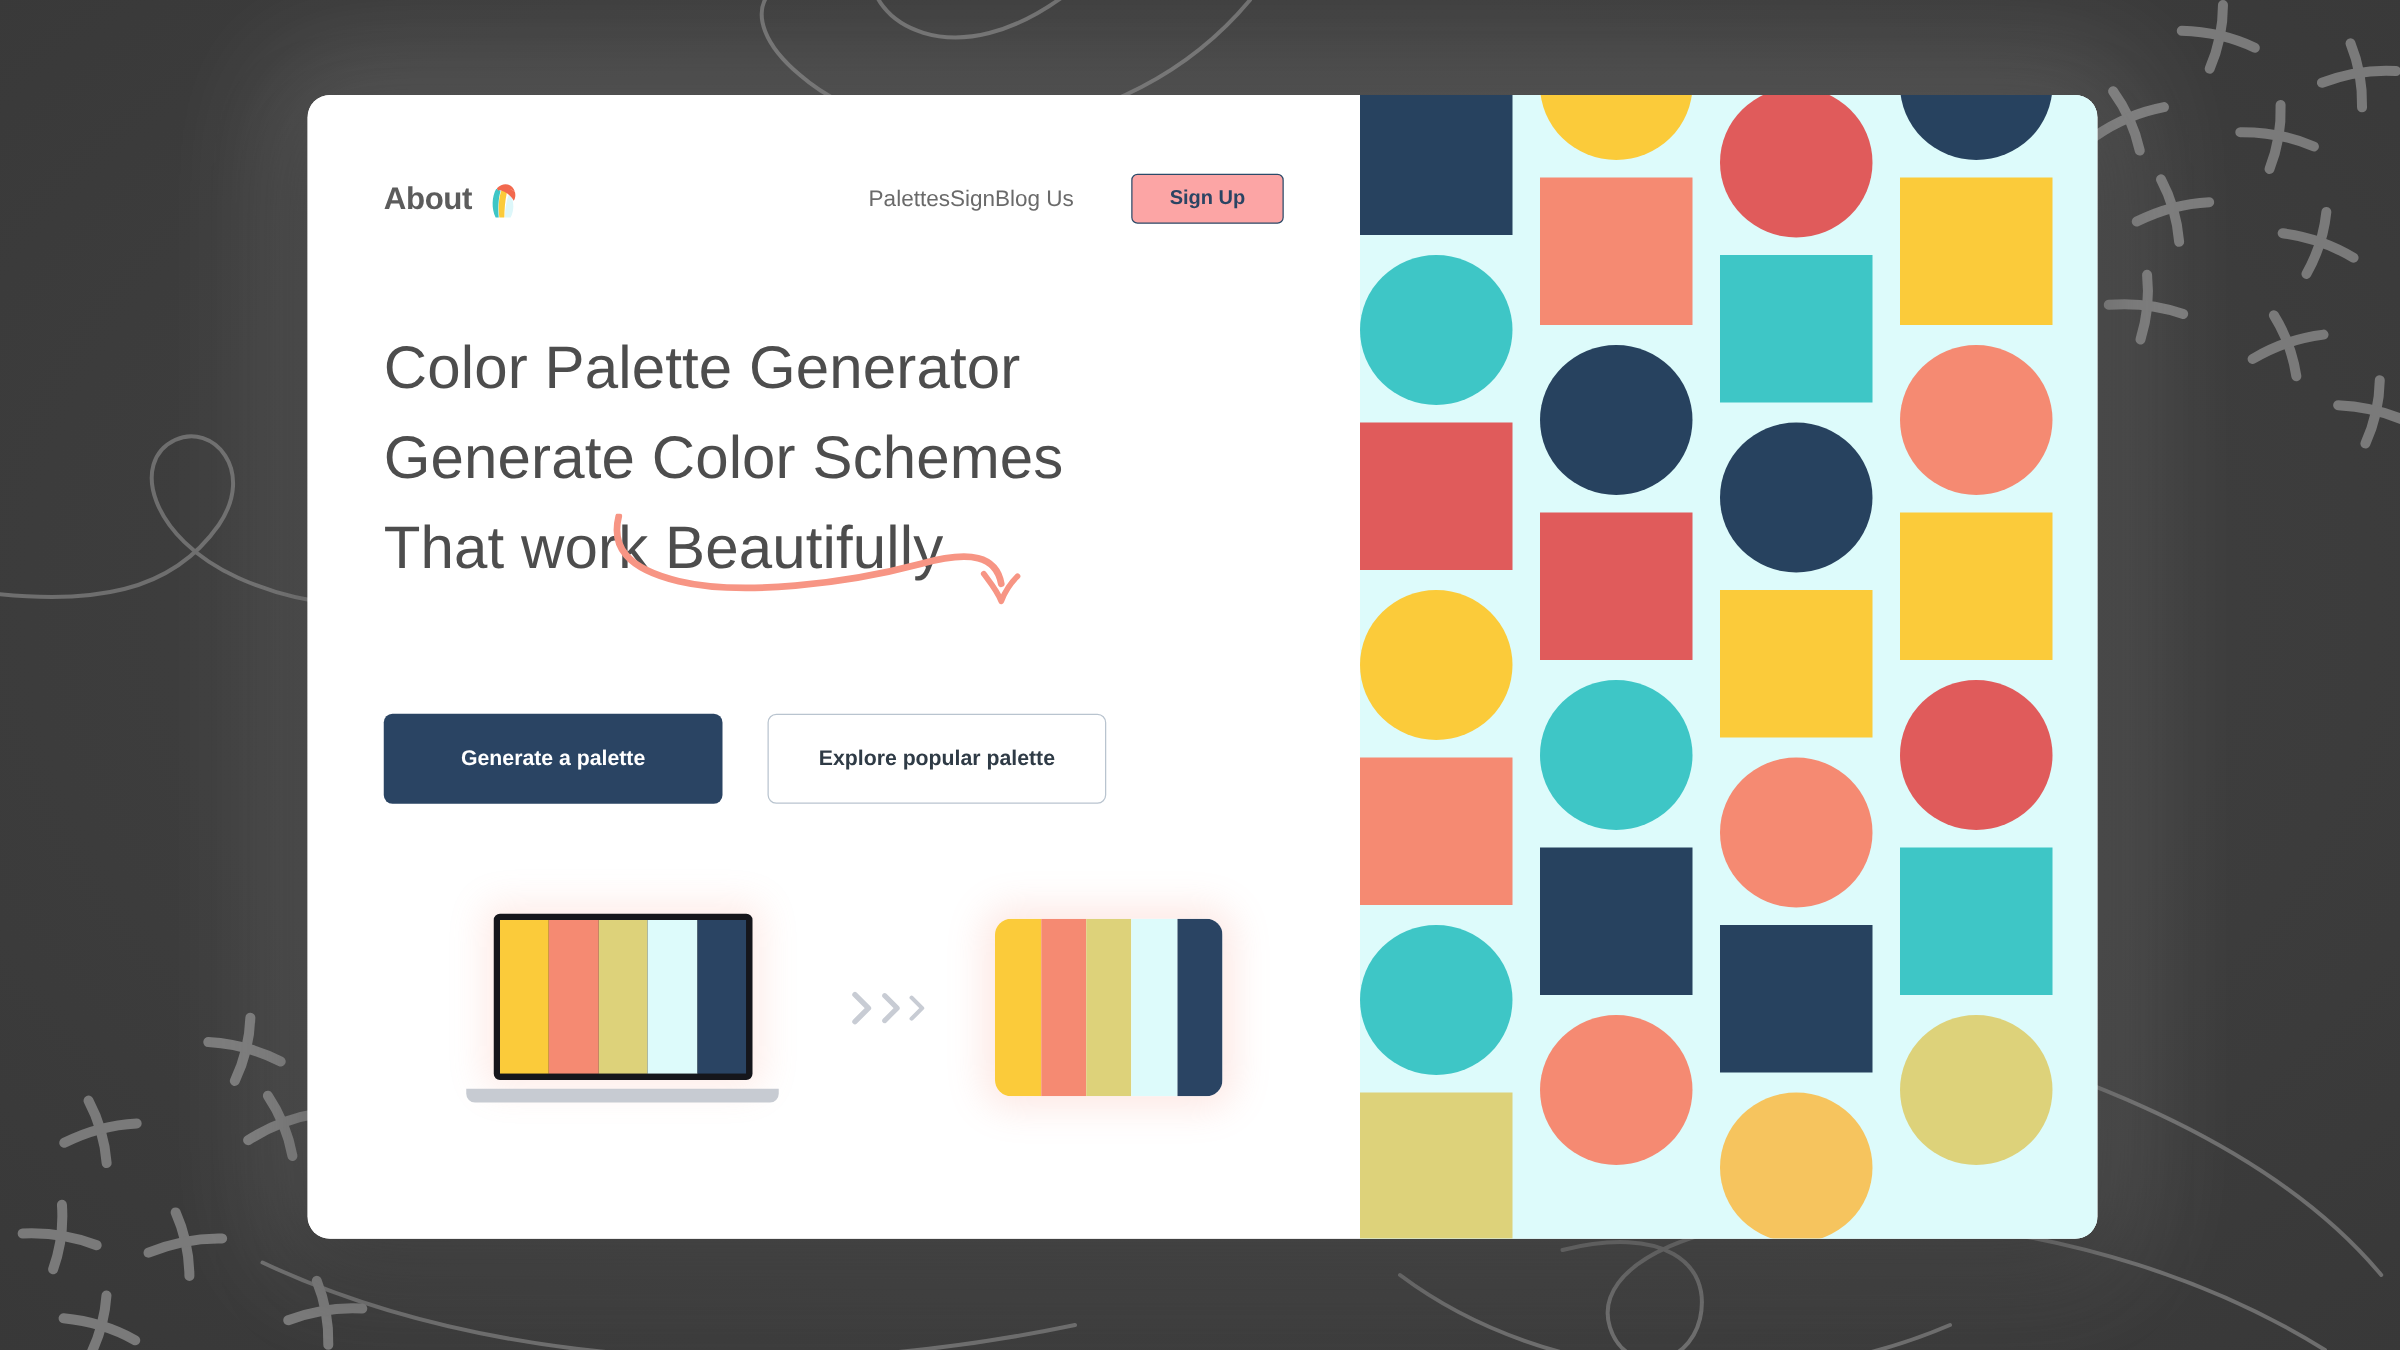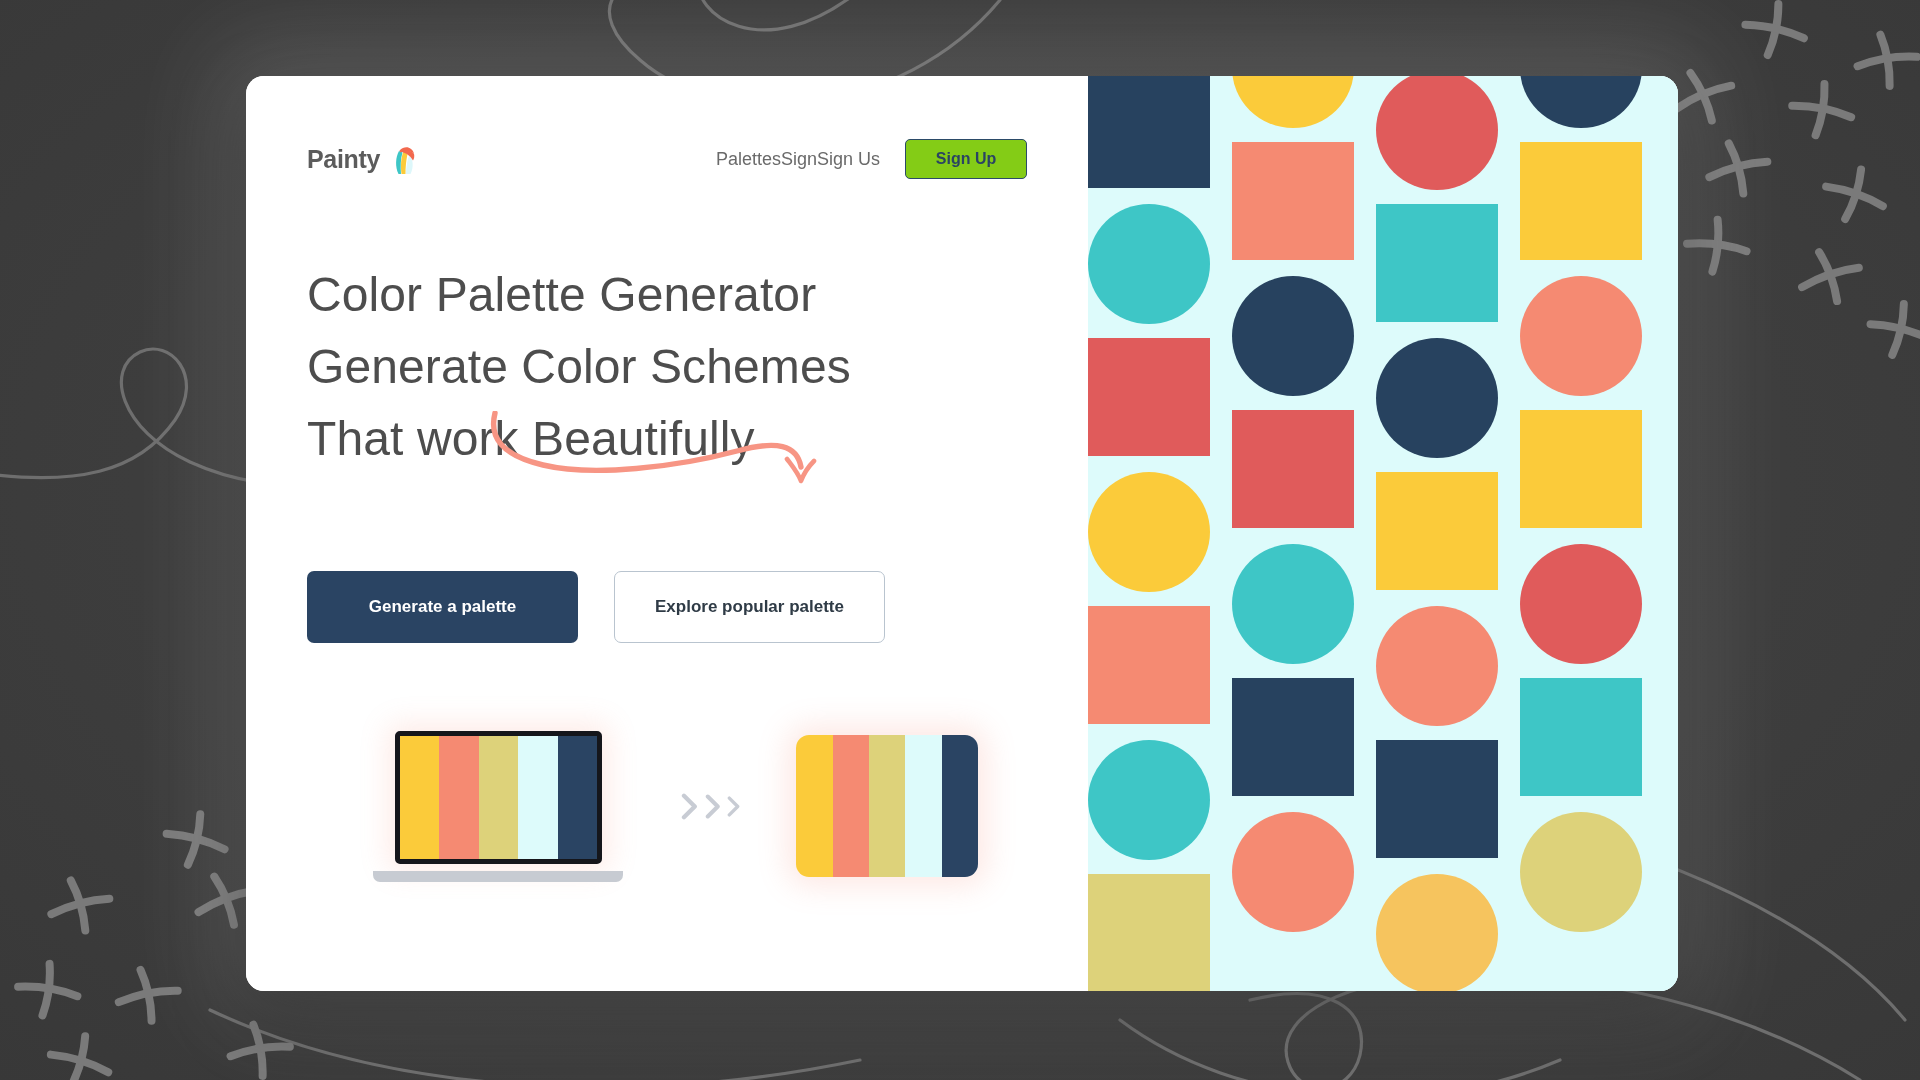--- a/index.html
+++ b/index.html
@@ -59,25 +59,25 @@
 
   #main-nav {
     display:flex; align-items:center; 
     margin-left:auto;
   }
   .nav-link {
     font-size:18px; color:#6a6a6a; text-decoration:none;
     white-space:nowrap;
   }
   #signup-button {
-    margin-left:25px;
+    margin-left:46px;
     width:122px; height:40px;
     border:1.6px solid #2b4a68;
     border-radius:5px;
-    background:#84cc16;
+    background:#fca5a5;
     color:#2a4463;
     font-size:16px; font-weight:700;
     font-family:"Liberation Sans", sans-serif;
     cursor:pointer;
     display:flex; align-items:center; justify-content:center;
   }
 
   
   #headline {
     position:absolute; left:61px; top:183px;
@@ -255,34 +255,34 @@
       </g>
     </g>
 </svg>
 
 <div id="app-card">
 
   <div id="content-pane">
 
     <header id="site-header">
       <div id="brand">
-        <span id="brand-name">Painty</span>
+        <span id="brand-name">About</span>
         <svg id="brand-mark" viewBox="0 0 30 32">
           <path d="M13.5 31 C 10 24 10.5 14 14 8 L 17.5 9.5 C 15.5 16 15.5 24 16 31 Z" fill="#3ec6c6"></path>
           <path d="M16.5 31 C 15.5 23 16 14 18.5 8.5 L 22.5 11 C 21 18 20.5 25 20.5 31 Z" fill="#fbcb3a"></path>
           <path d="M21 31 C 21 24 22 17 24.5 12 C 28 16 29 24 25.5 31 Z" fill="#ddf7fa"></path>
           <path d="M14.5 7.5 C 20 2 27 4 29 10.5 C 25 7.5 20 7 15.5 9.5 Z" fill="#f2694e"></path>
           <path d="M15.2 8.8 C 20 6.2 25.5 7 29 10.8 C 29.6 13.6 29.2 15.6 28 17.6 C 25.2 12.4 20.4 9.4 15.2 8.8 Z" fill="#f2694e"></path>
         </svg>
       </div>
 
       <nav id="main-nav">
         <a class="nav-link" href="#">Palettes</a>
         <a class="nav-link" href="#">Sign</a>
-        <a class="nav-link" href="#">Sign Us</a>
+        <a class="nav-link" href="#">Blog Us</a>
         <button id="signup-button">Sign Up</button>
       </nav>
     </header>
 
     <div id="cta-row">
       <button id="generate-palette-button">Generate a palette</button>
       <button id="explore-palette-button">Explore popular palette</button>
     </div>
 
     <div id="headline">

